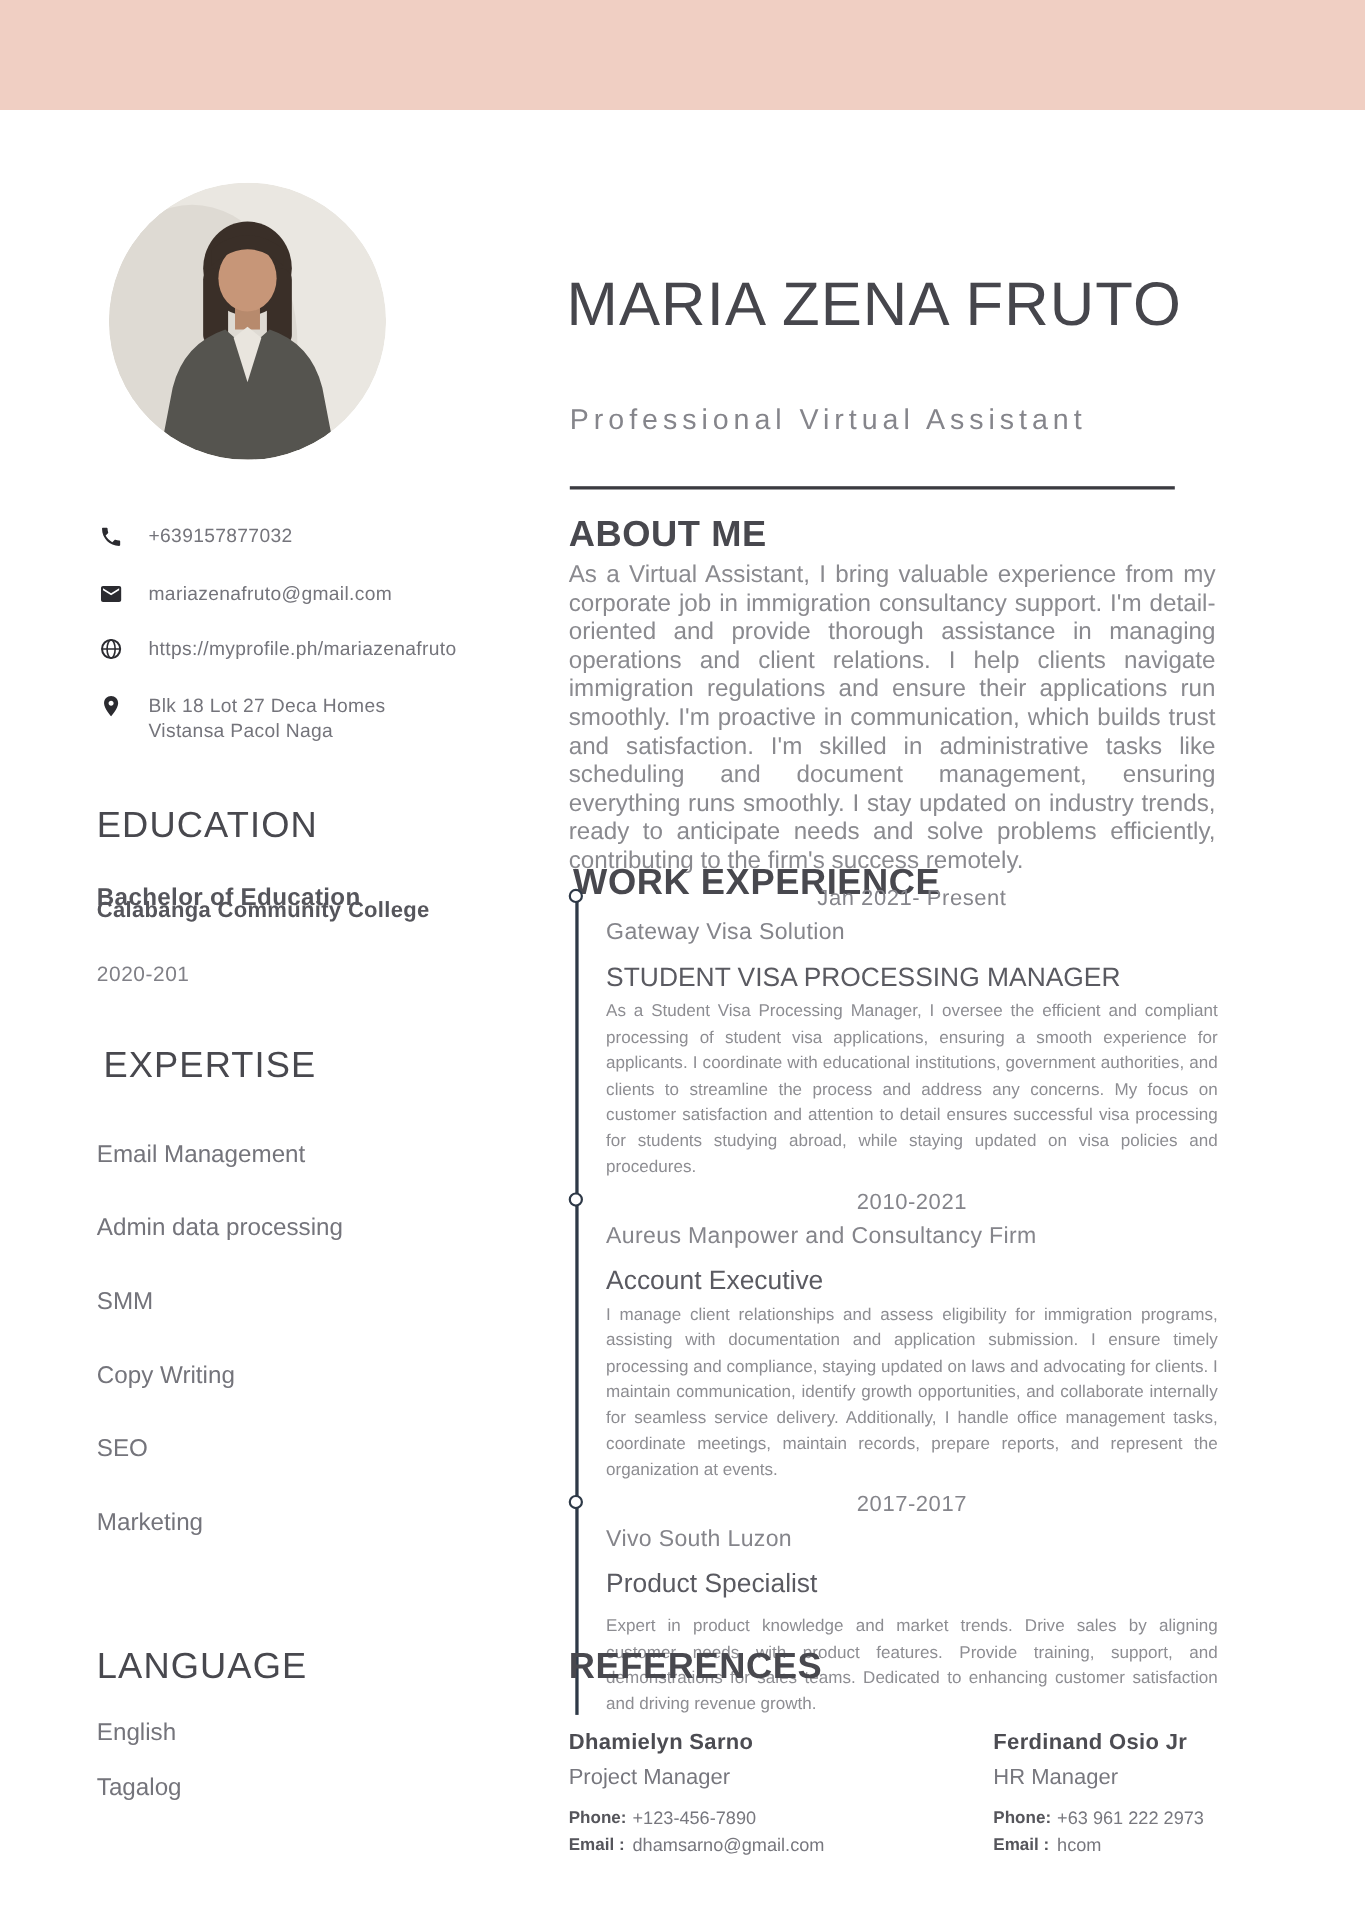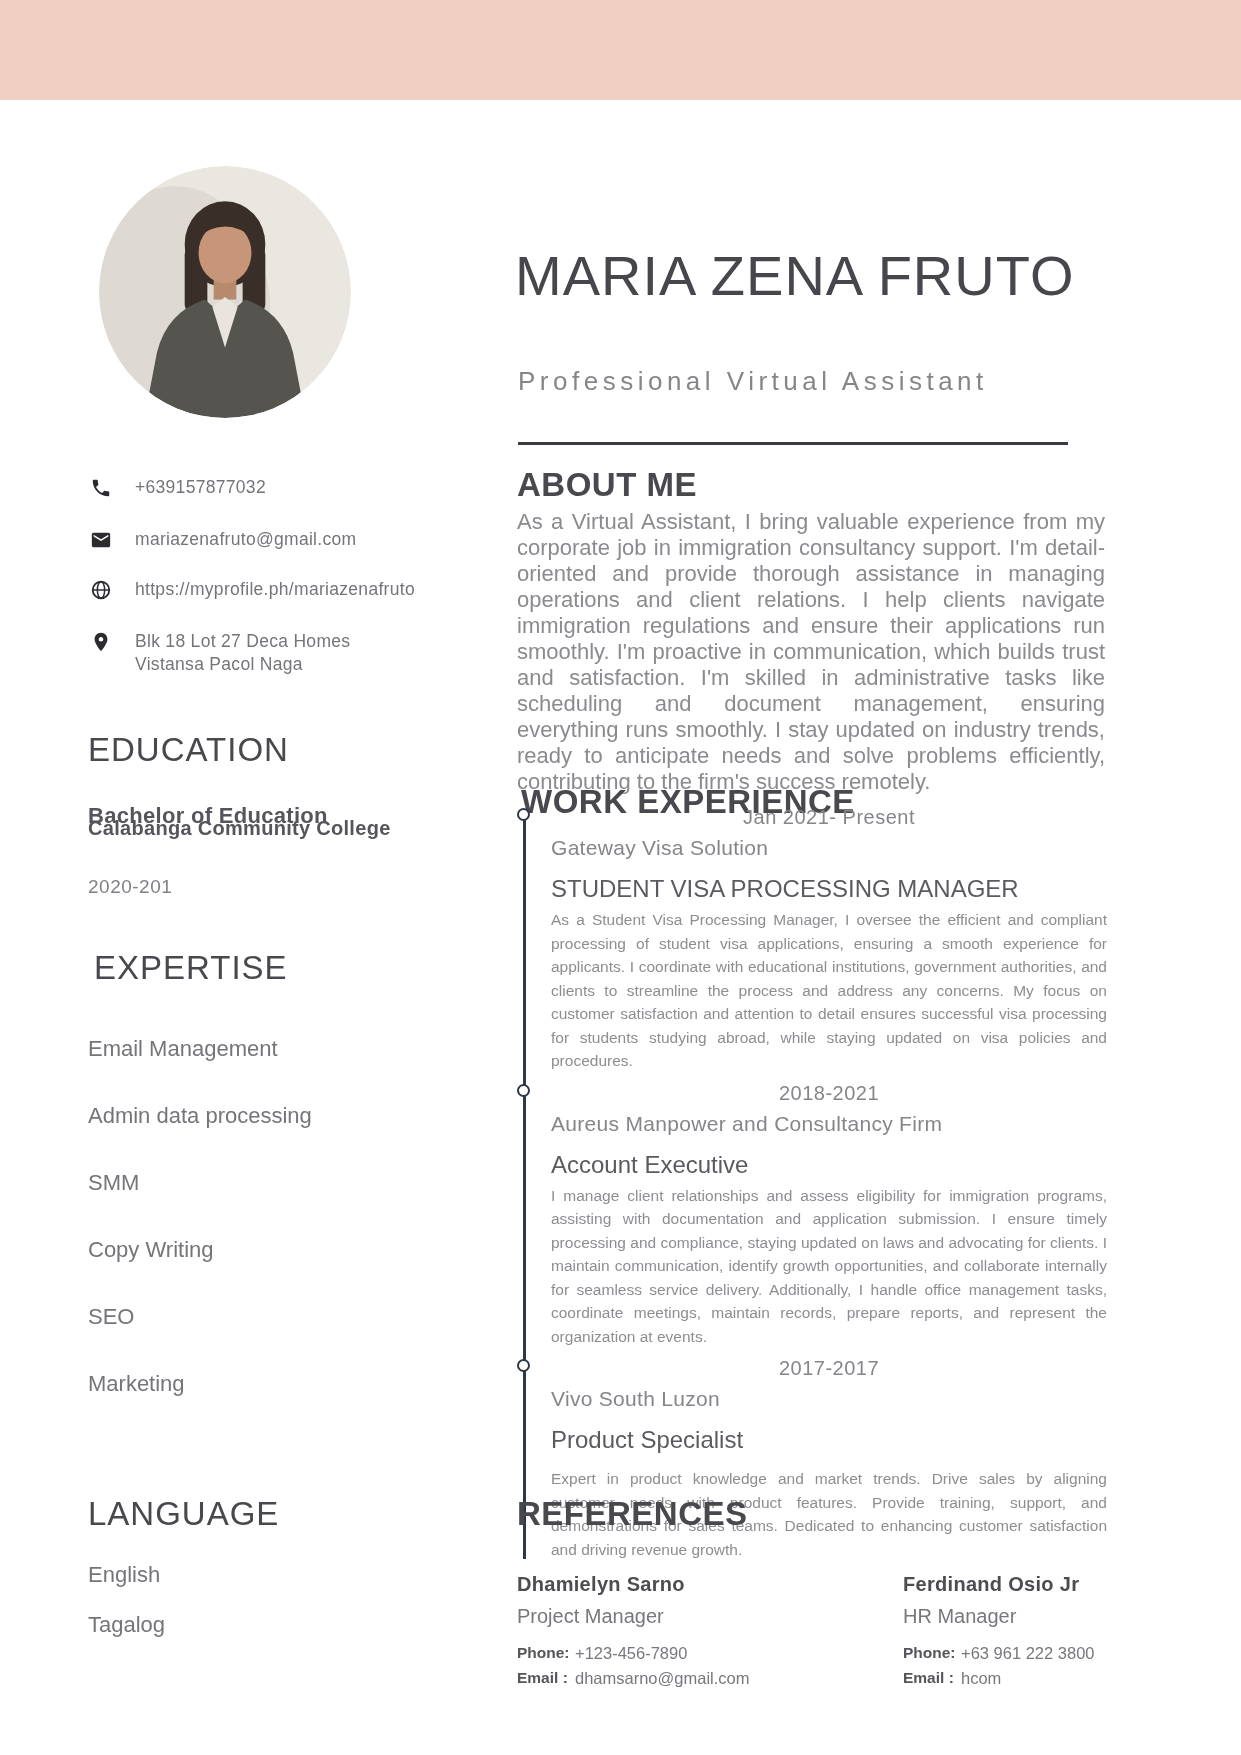--- a/index.html
+++ b/index.html
@@ -220,21 +220,21 @@
   <div class="timeline">
     <div class="job">
       <span class="job-dot"></span>
       <div class="job-dates">Jan 2021- Present</div>
       <div class="job-company">Gateway Visa Solution</div>
       <div class="job-title">STUDENT VISA PROCESSING MANAGER</div>
       <div class="job-desc">As a Student Visa Processing Manager, I oversee the efficient and compliant processing of student visa applications, ensuring a smooth experience for applicants. I coordinate with educational institutions, government authorities, and clients to streamline the process and address any concerns. My focus on customer satisfaction and attention to detail ensures successful visa processing for students studying abroad, while staying updated on visa policies and procedures.</div>
     </div>
     <div class="job">
       <span class="job-dot"></span>
-      <div class="job-dates">2018-2021</div>
+      <div class="job-dates">2010-2021</div>
       <div class="job-company">Aureus Manpower and Consultancy Firm</div>
       <div class="job-title">Account Executive</div>
       <div class="job-desc">I manage client relationships and assess eligibility for immigration programs, assisting with documentation and application submission. I ensure timely processing and compliance, staying updated on laws and advocating for clients. I maintain communication, identify growth opportunities, and collaborate internally for seamless service delivery. Additionally, I handle office management tasks, coordinate meetings, maintain records, prepare reports, and represent the organization at events.</div>
     </div>
     <div class="job">
       <span class="job-dot"></span>
       <div class="job-dates">2017-2017</div>
       <div class="job-company">Vivo South Luzon</div>
       <div class="job-title">Product Specialist</div>
       <div class="job-desc">Expert in product knowledge and market trends. Drive sales by aligning customer needs with product features. Provide training, support, and demonstrations for sales teams. Dedicated to enhancing customer satisfaction and driving revenue growth.</div>
@@ -257,21 +257,21 @@
       </div>
     </div>
   </div>
 
   <div class="reference ref-2">
     <div class="ref-name">Ferdinand Osio Jr</div>
     <div class="ref-position">HR Manager</div>
     <div class="ref-contacts">
       <div class="ref-line">
         <span class="ref-label">Phone:</span>
-        <span class="ref-value">+63 961 222 3800</span>
+        <span class="ref-value">+63 961 222 2973</span>
       </div>
       <div class="ref-line">
         <span class="ref-label">Email :</span>
         <span class="ref-value">hcom</span>
       </div>
     </div>
   </div>
 
 </div>
 

